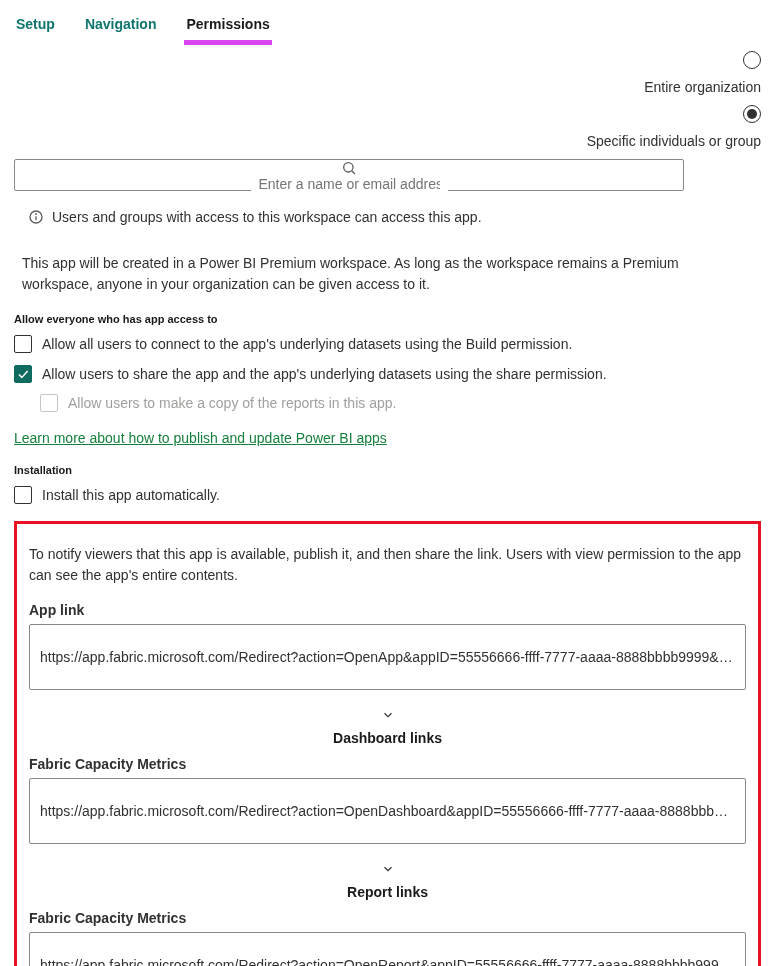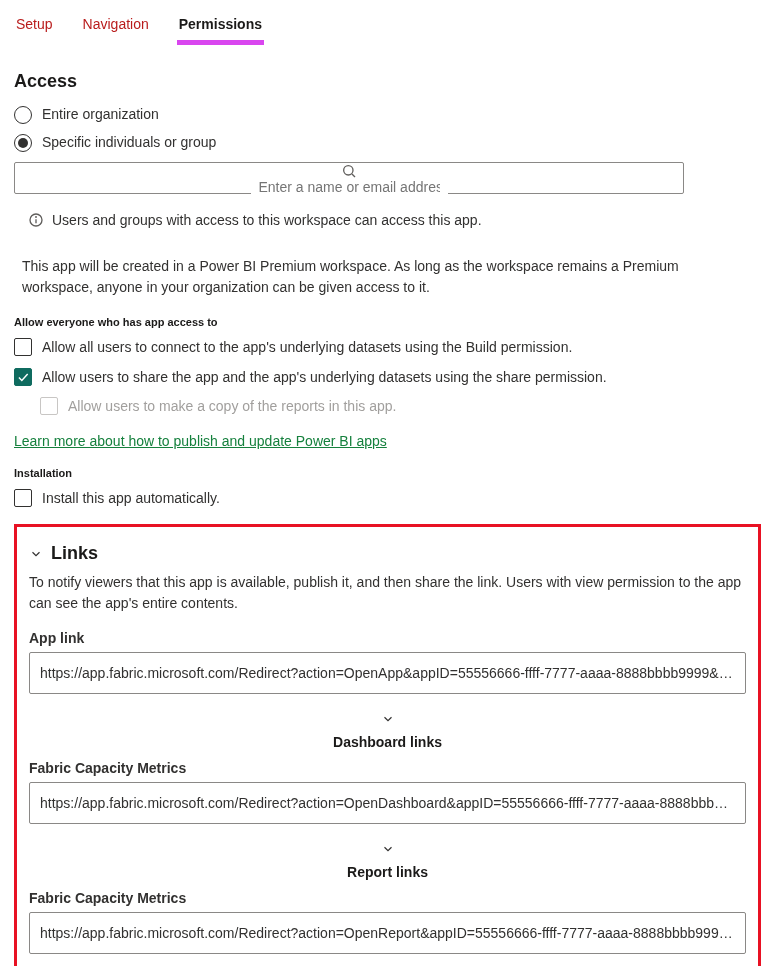--- a/index.html
+++ b/index.html
@@ -8,28 +8,28 @@
     font-family: "Segoe UI", -apple-system, BlinkMacSystemFont, sans-serif;
     font-size: 14px;
     color: #323130;
     background: #fff;
     width: 775px;
   }
   .content { padding: 10px 14px 20px 14px; }
 
   
   .tabs { display: flex; gap: 26px; padding-bottom: 2px; }
-  .tab { padding: 6px 2px 8px; color: #b91c1c; cursor: pointer; }
+  .tab { padding: 6px 2px 8px; color: #0f766e; cursor: pointer; font-weight: bold; }
   .tab.active { font-weight: 600; border-bottom: 5px solid #d946ef; color:#1b1a19;}
   
   h2.section { font-size: 18px; font-weight: 600; margin: 24px 0 14px; color:#1b1a19;}
   h3.sub { font-size: 11px; font-weight: 600; margin: 18px 0 10px; color:#1b1a19;}
   
   
-  .radio-row { display:flex; align-items:flex-start; gap:10px; margin: 4px 0 10px; }
+  .radio-row { display:flex; align-items:flex-end; gap:10px; margin: 4px 0 10px; flex-direction: column; }
   .radio { width:18px; height:18px; border-radius:50%; border:1.5px solid #323130; display:flex; align-items:center; justify-content:center; flex-shrink:0;}
   .radio.checked::after { content:""; width:10px; height:10px; border-radius:50%; background:#323130; }
   
   
   .search-wrap { display:flex; align-items:center; border:1px solid #8a8886; border-radius:2px; width:670px; height:32px; padding:0 8px; margin-top:4px;flex-direction:column; }
   .search-wrap svg { width:16px; height:16px; stroke:#605e5c; flex-shrink:0;}
   .search-wrap input { border:none; outline:none; flex:1; padding:0 8px; font-size:14px; color:#605e5c;}
   
   .info-row { display:flex; align-items:center; gap:8px; margin:18px 0 0 14px; color:#323130;}
   .info-row svg { width:16px; height:16px; stroke:#605e5c; flex-shrink:0;}
@@ -48,34 +48,33 @@
   
   a.link { color:#15803d; text-decoration:underline; display:inline-block; margin-top:6px;}
   
   
   .frame { border:3px solid #e81123; padding:12px 12px 18px; margin-top:16px; }
   .collapser { display:flex; align-items:center; gap:8px; font-size:18px; font-weight:600; color:#1b1a19; margin:4px 0 8px;}
   .collapser.small { font-size:14px; font-weight:600; margin-top:18px;flex-direction:column;}
   .collapser svg { width:14px; height:14px; stroke:#323130; stroke-width:2; fill:none;}
   p.desc { margin:8px 0 16px; line-height:1.5; }
   .field-label { font-weight:600; margin:10px 0 6px; }
-  .url-box { border:1px solid #8a8886; border-radius:2px; padding:12px 10px; font-size:14px; width:100%; background:#fff; white-space:nowrap; overflow:hidden; text-overflow:ellipsis;}
+  .url-box { border:1px solid #8a8886; border-radius:2px; padding:24px 10px; font-size:14px; width:100%; background:#fff; white-space:nowrap; overflow:hidden; text-overflow:ellipsis;}
 </style>
 </head>
 <body>
 
 <div class="content">
 
   <div class="tabs">
     <div class="tab">Setup</div>
     <div class="tab">Navigation</div>
     <div class="tab active">Permissions</div>
   </div>
 
-  <h2 class="section">Access</h2>
 
   <div class="radio-row">
     <span class="radio"></span>
     <span>Entire organization</span>
   </div>
   <div class="radio-row">
     <span class="radio checked"></span>
     <span>Specific individuals or group</span>
   </div>
 
@@ -119,26 +118,20 @@
 
   <a href="#" class="link">Learn more about how to publish and update Power BI apps</a>
 
   <h3 class="sub">Installation</h3>
   <div class="check-row">
     <span class="checkbox"></span>
     <span class="lbl">Install this app automatically.</span>
   </div>
 
   <div class="frame">
-    <div class="collapser">
-      <svg viewBox="0 0 24 24">
-          <polyline points="6 9 12 15 18 9"></polyline>
-        </svg>
-      <span>Links</span>
-    </div>
     <p class="desc">To notify viewers that this app is available, publish it, and then share the link. Users with view permission to the app can see the app's entire contents.</p>
 
     <div class="field-label">App link</div>
     <div class="url-box">https://app.fabric.microsoft.com/Redirect?action=OpenApp&amp;appID=55556666-ffff-7777-aaaa-8888bbbb9999&amp;ctid</div>
 
     <div class="collapser small">
       <svg viewBox="0 0 24 24">
           <polyline points="6 9 12 15 18 9"></polyline>
         </svg>
       <span>Dashboard links</span>

